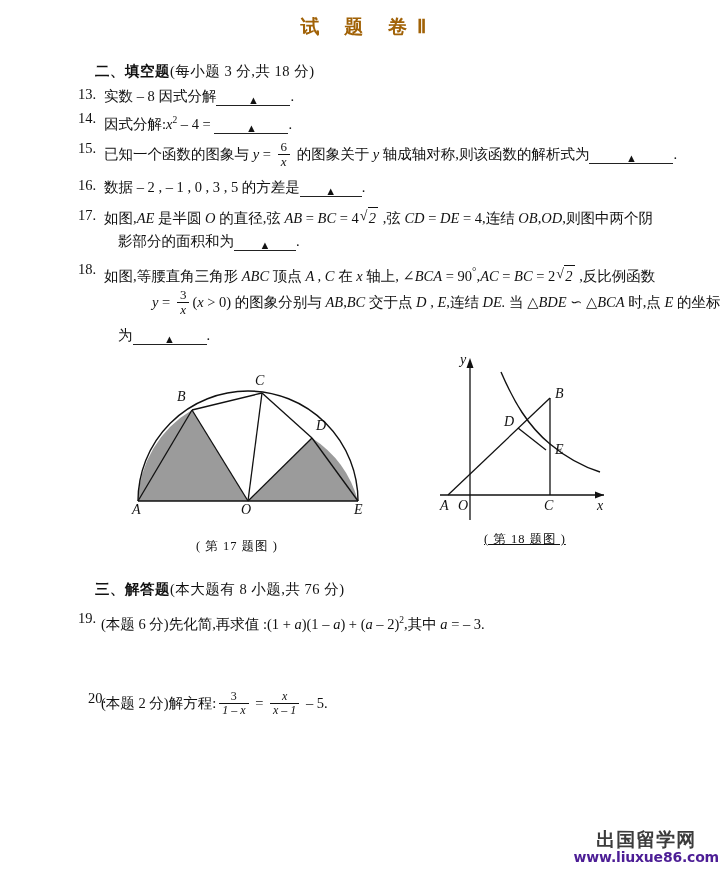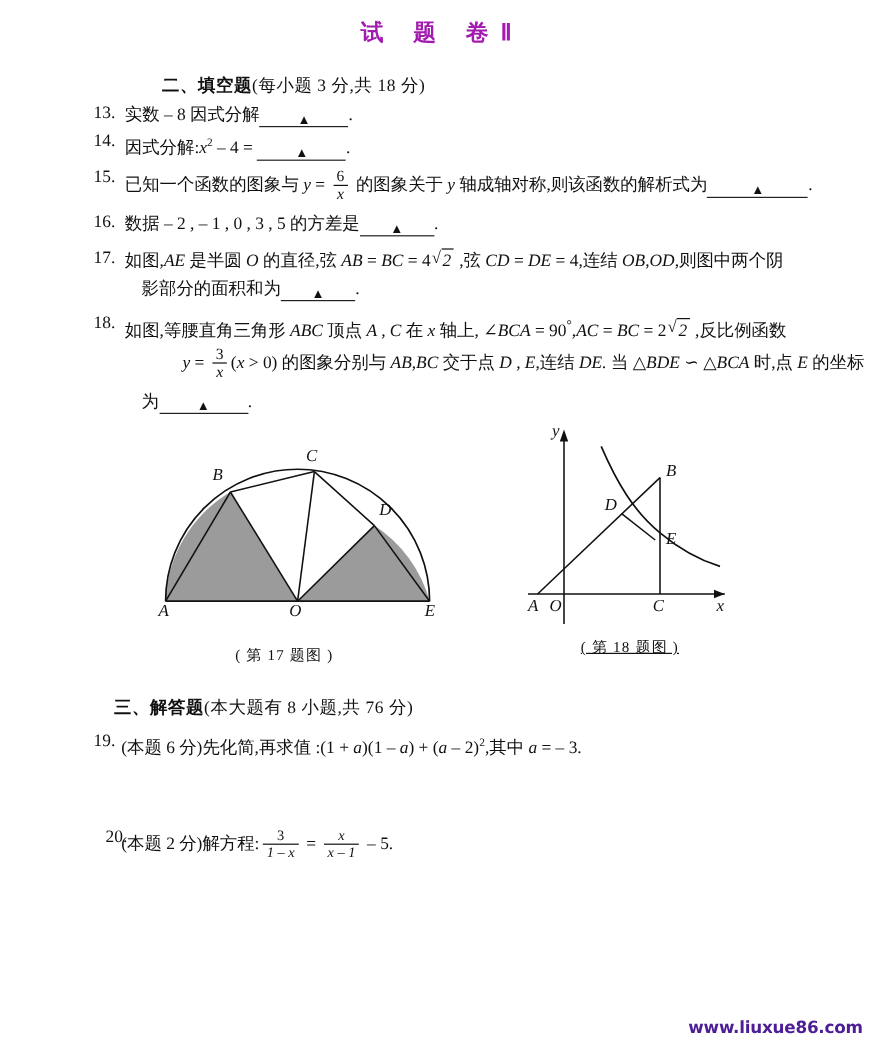--- a/index.html
+++ b/index.html
@@ -23,21 +23,21 @@
 
   
   #doc-title {
     position: absolute;
     left: 0; right: 0;
     top: 14px;
     text-align: center;
     font-size: 19px;
     font-weight: bold;
     letter-spacing: 10px;
-    color: #a21caf;
+    color: #a16207;
   }
   #doc-title .numeral {
     letter-spacing: 0;
     font-family: "Liberation Serif", serif;
   }
 
   
   .sec-head {
     position: absolute;
     font-size: 14.5px;
@@ -163,21 +163,21 @@
 </style>
 </head>
 <body>
 
 <div class="page">
 
   <div id="doc-title">
     <span>试  题  卷</span><span class="numeral">Ⅱ</span>
   </div>
 
-  <div class="sec-head" style="left:95px; top:62px;margin-left:40px;">
+  <div class="sec-head" style="left:95px; top:62px;">
     <span>二、填空题</span><span class="plain">(每小题 3 分,共 18 分)</span>
   </div>
 
   <div class="qnum" style="left:78px; top:86px;">13.</div>
   <div class="qline" style="left:104px; top:86px;">
     <span>实数 </span><span>– 8</span><span> 因式分解</span><span class="blank"></span><span>.</span>
   </div>
 
   <div class="qnum" style="left:78px; top:110px;">14.</div>
   <div class="qline" style="left:104px; top:110px;">
@@ -278,16 +278,17 @@
     <span>(本题 6 分)先化简,再求值 :(1 + </span><span class="v">a</span><span>)(1 – </span><span class="v">a</span><span>) + (</span><span class="v">a</span><span> – 2)</span><span class="supn">2</span><span>,其中 </span><span class="v">a</span><span>  =  – 3.</span>
   </div>
 
   <div class="qnum" style="left:88px; top:690px;">20.</div>
   <div class="qline" style="left:101px; top:690px;">
     <span>(本题 2 分)解方程:</span><span class="frac small"><span class="num">3</span><span class="den v">1 – x</span></span><span>  =  </span><span class="frac small"><span class="num v">x</span><span class="den v">x – 1</span></span><span> – 5.</span>
   </div>
 
 
   <div id="watermark">
+    <div class="wm-cn">出国留学网</div>
     <div class="wm-url">www.liuxue86.com</div>
   </div>
 
 </div>
 
 </body></html>

